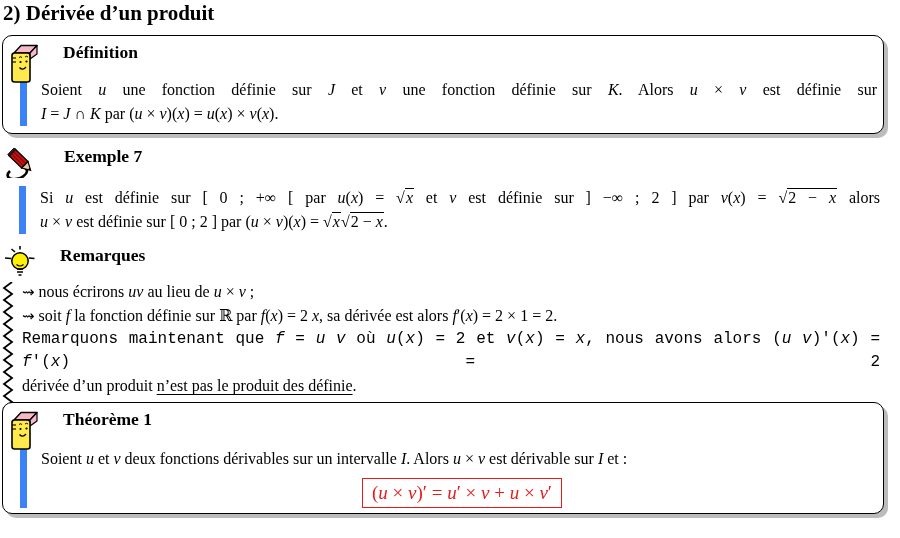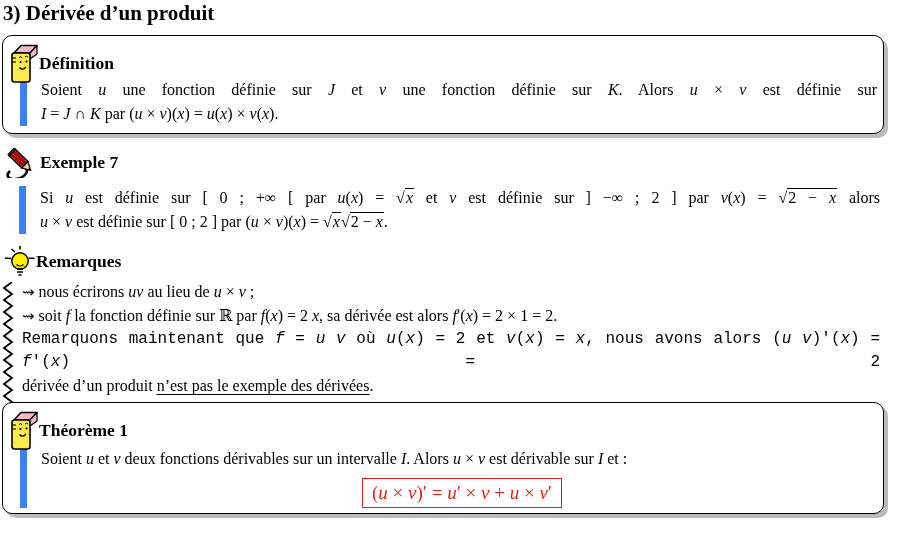--- a/index.html
+++ b/index.html
@@ -14,21 +14,21 @@
   }
   .bigbox {
     position:absolute; left:2px; width:882px; background:#fff;
     border:1.6px solid #000; border-radius:10px;
     box-shadow:4px 4px 0 #bcbcbc;
     box-sizing:border-box;
   }
   #definition-box { top:35px; height:99px; }
   #theorem-box   { top:402px; height:112px; }
   .sec-head {
-    display:flex; align-items:center; gap:0;
+    display:flex; align-items:flex-start; gap:24px;
     font-weight:bold; font-size:17.5px; padding:5px 0 0 4px;
   }
   .bigbox .sec-head { padding-top:6px; }
   .icon { flex:0 0 auto; }
   .body-ind {
     border-left:7px solid #3b82f6; margin-left:17px; padding-left:14px;
     margin-top:3px;
   }
   .line, .jline { line-height:24px; min-height:24px; padding-right:6px; }
   .jline { text-align:justify; text-align-last:justify; }
@@ -82,21 +82,21 @@
       <line x1="7.5" y1="4" x2="11" y2="7" stroke="#000" stroke-width="1.6"></line>
       <line x1="16" y1="1" x2="16" y2="4.5" stroke="#000" stroke-width="1.6"></line>
       <line x1="25" y1="13" x2="30.5" y2="13.5" stroke="#000" stroke-width="1.6"></line>
       <circle cx="16" cy="16" r="8.2" fill="#fff200" stroke="#000" stroke-width="1.5"></circle>
       <path d="M12.5,19.5 q3.5,3 7,0" fill="none" stroke="#000" stroke-width="1.1"></path>
       <path d="M13,24 L19,24 M13,27 L19,27 M14.5,30 L17.5,30" stroke="#000" stroke-width="1.5"></path>
     </g>
   </defs>
 </svg>
 
-<div class="page-title">3) Dérivée d’un produit</div>
+<div class="page-title">2) Dérivée d’un produit</div>
 
 <div class="bigbox" id="definition-box">
   <div class="sec-head">
     <svg class="icon" width="32" height="42" viewBox="0 0 32 42">
         <use href="#book"></use>
       </svg>
     <span>Définition</span>
   </div>
   <div class="body-ind" style="margin-top:-6px">
     <div class="jline">Soient <i>u</i> une fonction définie sur <i>J</i> et <i>v</i> une fonction définie sur <i>K</i>. Alors <i>u</i> × <i>v</i> est définie sur</div>
@@ -125,21 +125,21 @@
     <span>Remarques</span>
   </div>
   <div class="rem-body">
     <svg class="zigzag" width="13" height="140" viewBox="0 0 13 140">
       <path d="M10 0 L2 6 L10 12 L2 18 L10 24 L2 30 L10 36 L2 42 L10 48 L2 54 L10 60 L2 66 L10 72 L2 78 L10 84 L2 90 L10 96 L2 102 L10 108 L2 114 L10 120 L2 126 L10 132 L2 138" fill="none" stroke="#000" stroke-width="1.8"></path>
     </svg>
     <div class="rem-content">
       <div class="rm-line"><span class="arrow-glyph">⇝</span><span>nous écrirons <i>uv</i> au lieu de <i>u</i> × <i>v</i> ;</span></div>
       <div class="rm-line"><span class="arrow-glyph">⇝</span><span>soit <i>f</i> la fonction définie sur ℝ par <i>f</i>(<i>x</i>) = 2 <i>x</i>, sa dérivée est alors <i>f</i>′(<i>x</i>) = 2 × 1 = 2.</span></div>
       <div class="rm-jline">Remarquons maintenant que <i>f</i> = <i>u v</i> où <i>u</i>(<i>x</i>) = 2 et <i>v</i>(<i>x</i>) = <i>x</i>, nous avons alors (<i>u v</i>)′(<i>x</i>) = <i>f</i>′(<i>x</i>) = 2</div>
-      <div class="rm-line">dérivée d’un produit <u>n’est pas le exemple des dérivées</u>.</div>
+      <div class="rm-line">dérivée d’un produit <u>n’est pas le produit des définie</u>.</div>
     </div>
   </div>
 </section>
 
 <div class="bigbox" id="theorem-box">
   <div class="sec-head">
     <svg class="icon" width="32" height="42" viewBox="0 0 32 42">
         <use href="#book"></use>
       </svg>
     <span>Théorème 1</span>

